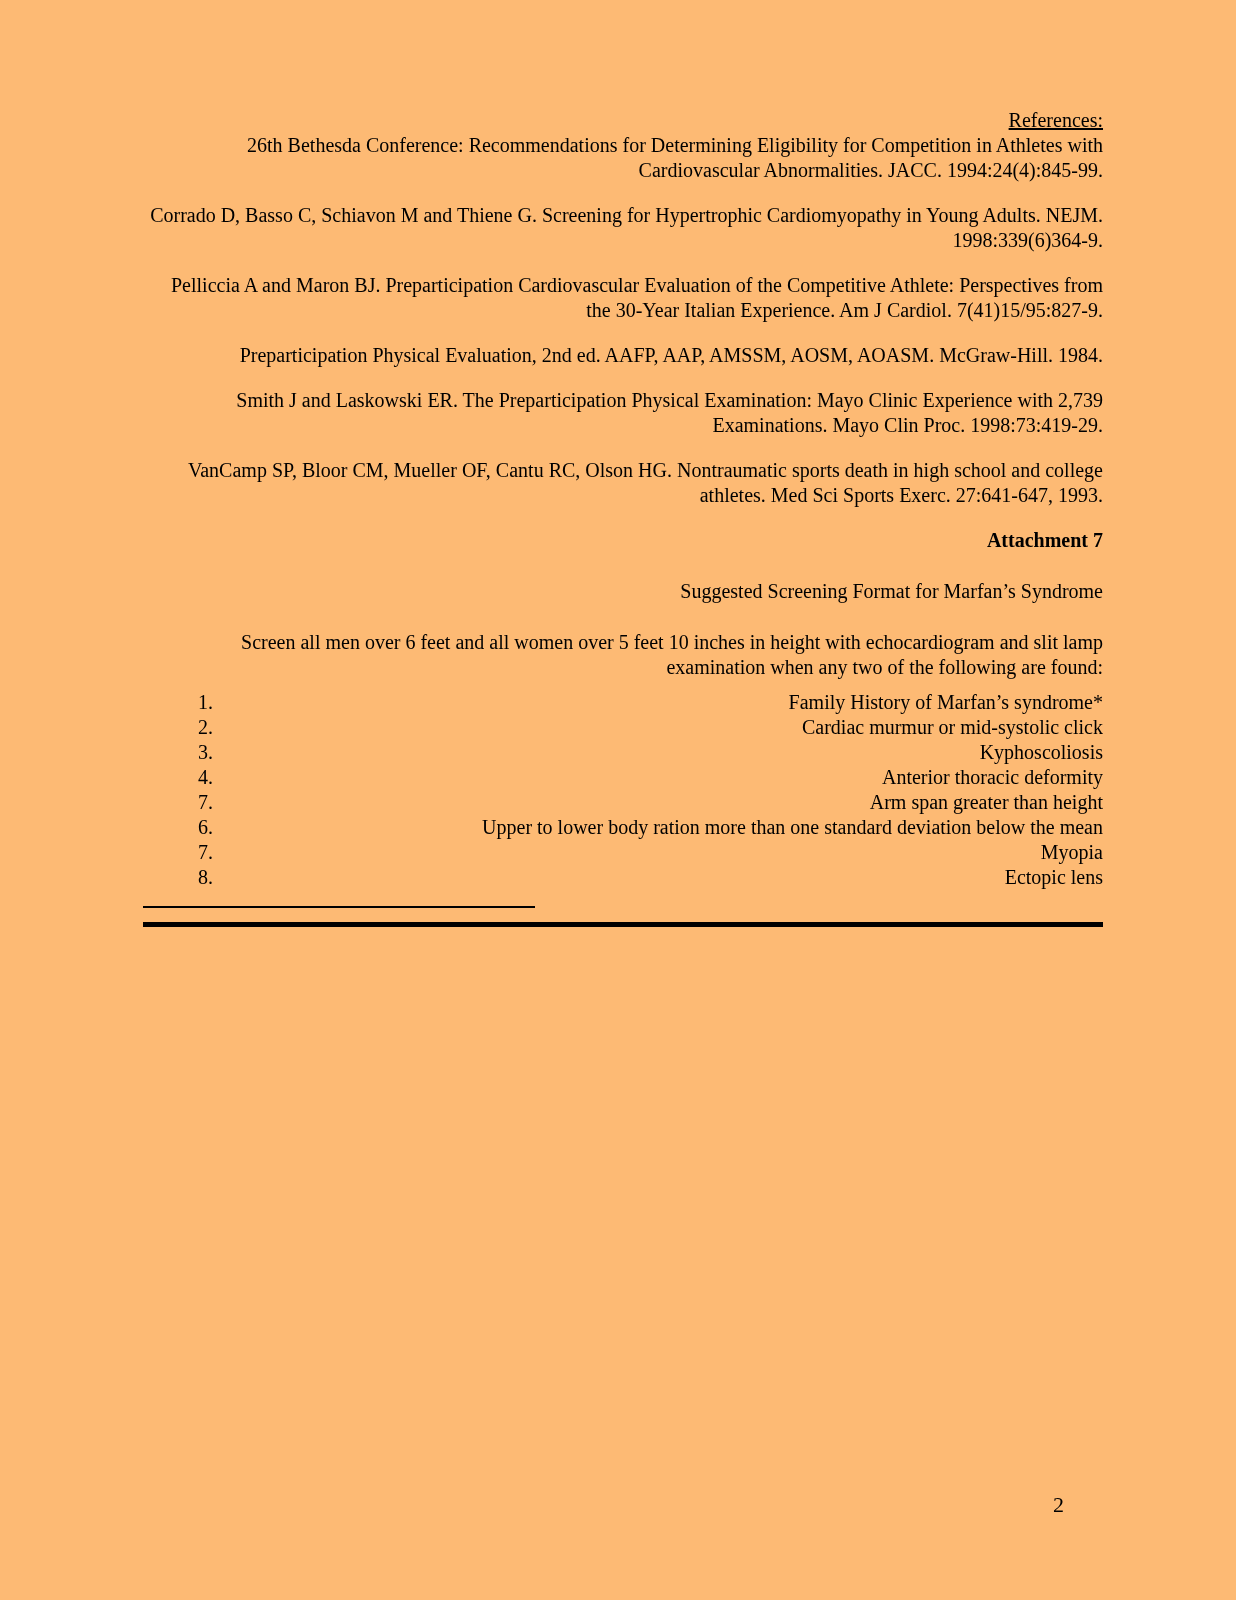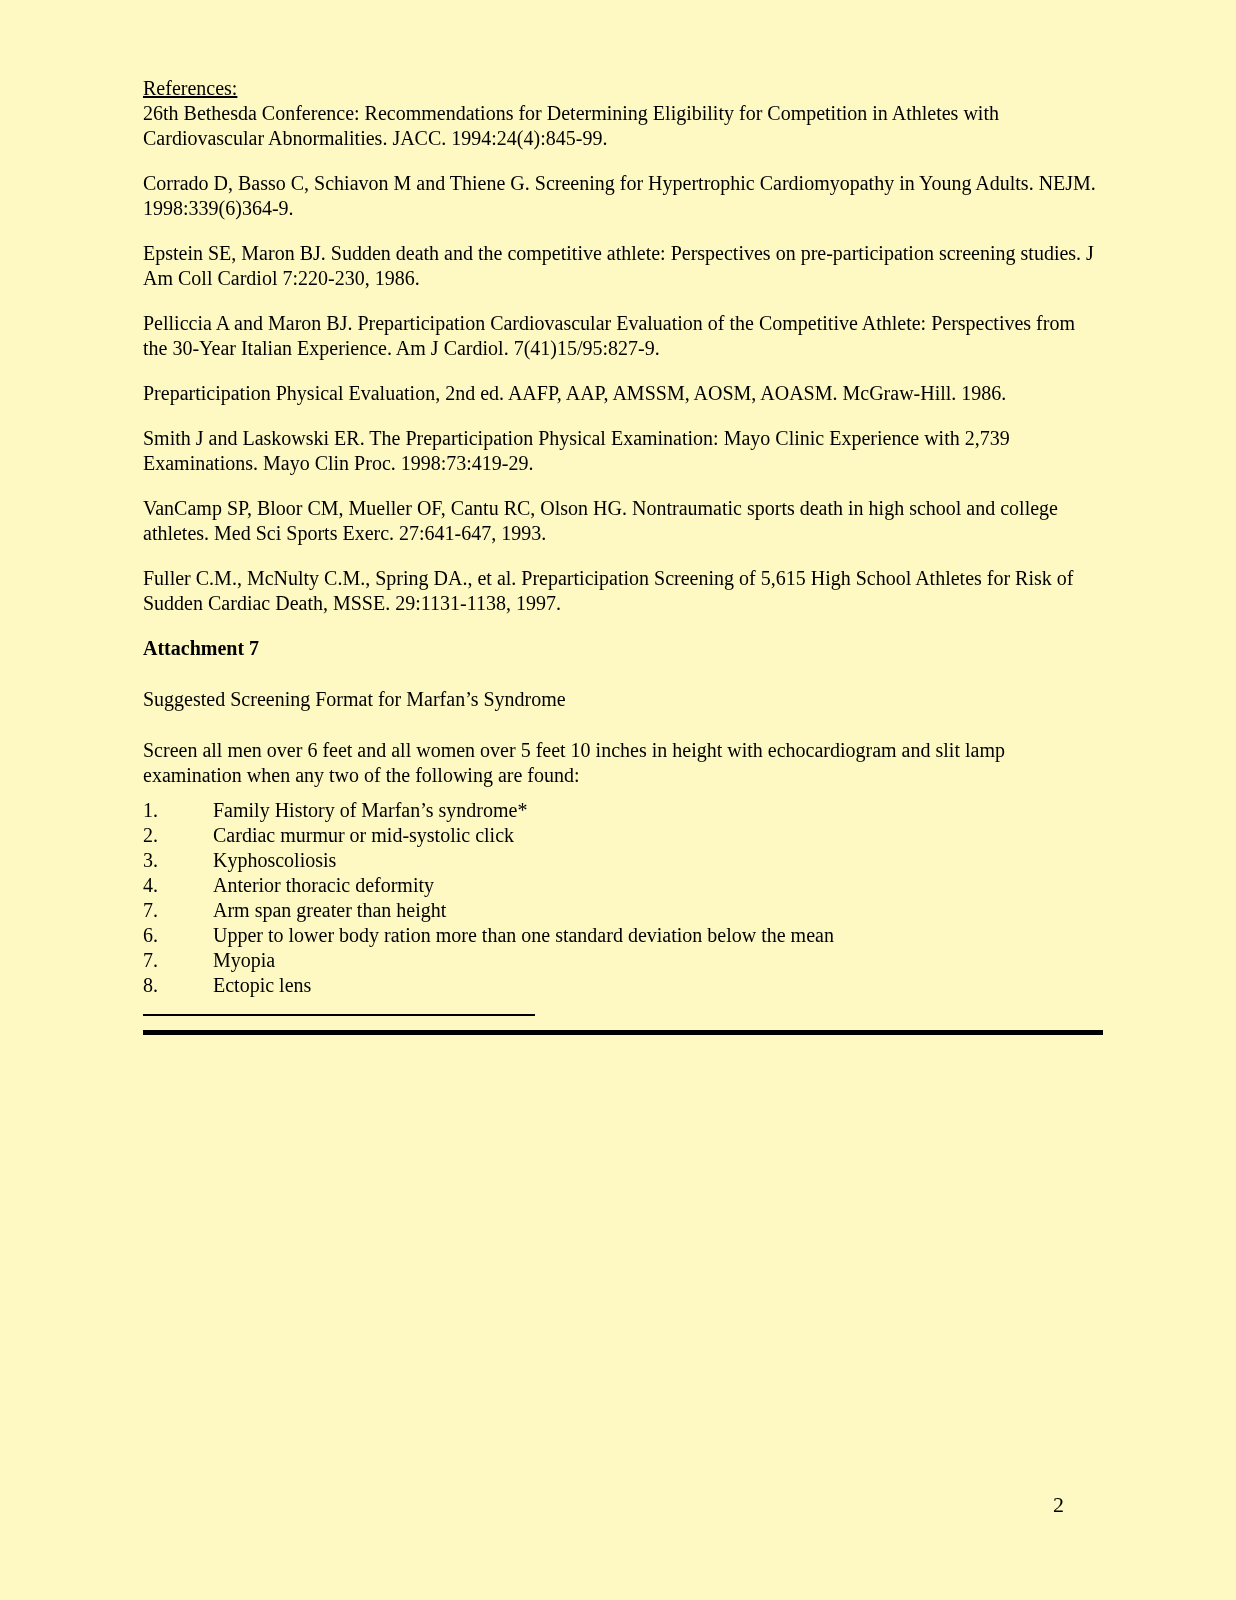--- a/index.html
+++ b/index.html
@@ -4,27 +4,28 @@
 <style>
   html, body {
     margin: 0;
     padding: 0;
     background: #ffffff;
   }
   .page {
     position: relative;
     width: 1236px;
     height: 1600px;
-    background: #fef9c3;
+    background: #fdba74;
     font-family: "Liberation Serif", "DejaVu Serif", serif;
     font-size: 20px;
     line-height: 25px;
     color: #000000;
     box-sizing: border-box;
-    padding: 76px 133px 0 143px;
+    padding: 108px 133px 0 143px;
+    text-align: right;
   }
   .refs-heading {
     text-decoration: underline;
     margin: 0 0 0 0;
   }
   p.ref-item {
     margin: 0 0 20px 0;
   }
   .attachment-heading {
     font-weight: bold;
@@ -77,26 +78,24 @@
 </head>
 <body>
 
 <div class="page">
 
   <p class="refs-heading">References:</p>
 
   <div>
     <p class="ref-item">26th Bethesda Conference:  Recommendations for Determining Eligibility for Competition in Athletes with Cardiovascular Abnormalities.  JACC.  1994:24(4):845-99.</p>
     <p class="ref-item">Corrado D, Basso C, Schiavon M and Thiene G.  Screening for Hypertrophic Cardiomyopathy in Young Adults.  NEJM.  1998:339(6)364-9.</p>
-    <p class="ref-item">Epstein SE, Maron BJ.  Sudden death and the competitive athlete:  Perspectives on pre-participation screening studies.  J Am Coll Cardiol 7:220-230, 1986.</p>
     <p class="ref-item">Pelliccia A and Maron BJ.  Preparticipation Cardiovascular Evaluation of the Competitive Athlete:  Perspectives from the 30-Year Italian Experience.  Am J Cardiol.  7(41)15/95:827-9.</p>
-    <p class="ref-item">Preparticipation Physical Evaluation, 2nd ed.  AAFP, AAP, AMSSM, AOSM, AOASM.  McGraw-Hill.  1986.</p>
+    <p class="ref-item">Preparticipation Physical Evaluation, 2nd ed.  AAFP, AAP, AMSSM, AOSM, AOASM.  McGraw-Hill.  1984.</p>
     <p class="ref-item">Smith J and Laskowski ER.  The Preparticipation Physical Examination:  Mayo Clinic Experience with 2,739 Examinations.  Mayo Clin Proc.  1998:73:419-29.</p>
     <p class="ref-item">VanCamp SP, Bloor CM, Mueller OF, Cantu RC, Olson HG.  Nontraumatic sports death in high school and college athletes.  Med Sci Sports Exerc.  27:641-647, 1993.</p>
-    <p class="ref-item">Fuller C.M., McNulty C.M., Spring DA., et al.  Preparticipation Screening of 5,615 High School Athletes for Risk of Sudden Cardiac Death, MSSE. 29:1131-1138, 1997.</p>
   </div>
 
   <p class="attachment-heading">Attachment 7</p>
 
   <p class="attachment-subtitle">Suggested Screening Format for Marfan’s Syndrome</p>
 
   <p class="attachment-intro">Screen all men over 6 feet and all women over 5 feet 10 inches in height with echocardiogram and slit lamp examination when any two of the following are found:</p>
 
   <div class="criteria-list">
     <div class="criteria-row">

